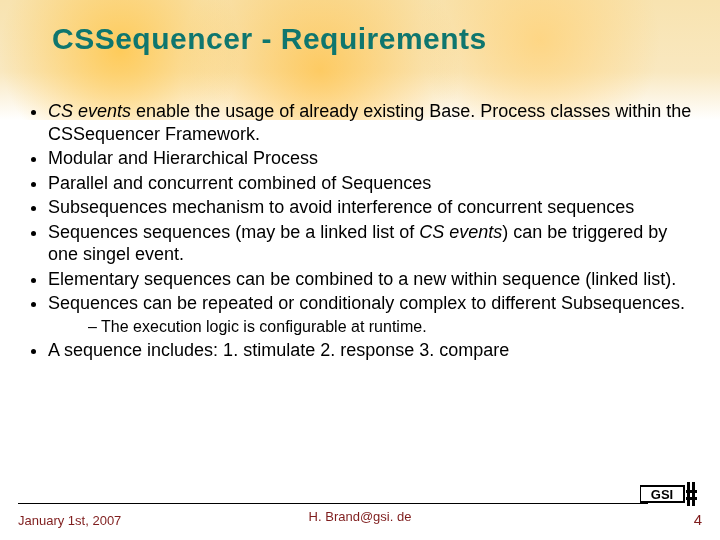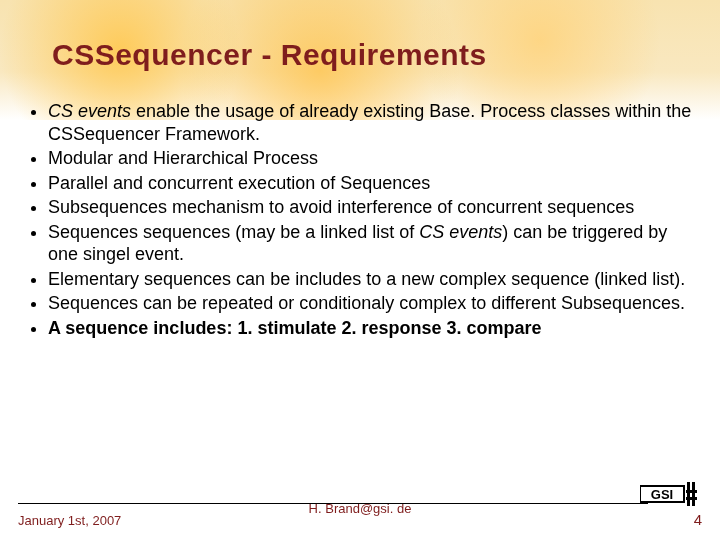--- a/index.html
+++ b/index.html
@@ -18,25 +18,25 @@
     width: 720px; height: 120px;
     background:
       radial-gradient(circle at 120px 50px, rgba(255,200,80,0.9) 0%, rgba(255,200,80,0.0) 120px),
       radial-gradient(circle at 320px 70px, rgba(255,190,60,0.7) 0%, rgba(255,190,60,0.0) 140px),
       radial-gradient(circle at 540px 40px, rgba(255,210,120,0.8) 0%, rgba(255,210,120,0.0) 120px),
       linear-gradient(to bottom, #f8e3b0 0%, #f9e8c0 60%, #fff 100%);
     z-index: 0;
   }
   .title {
     position: absolute;
-    top: 38px;
+    top: 22px;
     left: 52px;
     font-size: 30px;
     font-weight: bold;
-    color: #7f1d1d;
+    color: #0f766e;
     letter-spacing: 0.5px;
     z-index: 2;
     text-align: center;
   }
   .content {
     position: absolute;
     top: 100px;
     left: 20px;
     right: 20px;
     font-size: 18px;
@@ -47,21 +47,21 @@
   ul.main {
     margin: 0;
     padding-left: 28px;
     list-style: disc;
   }
   ul.main > li {
     margin-bottom: 2px;
     font-style: italic;
   }
   ul.main > li .plain { font-style: normal; }
-  ul.main > li.noit { font-style: normal; font-weight: bold; }
+  ul.main > li.noit { font-style: normal; }
   ul.main > li.mix span.it { font-style: italic; }
   ul.sub {
     margin: 2px 0 2px 0;
     padding-left: 40px;
     list-style: none;
     font-size: 16px;
     font-style: normal;
   }
   ul.sub li::before {
     content: "– ";
@@ -76,21 +76,21 @@
   .footer {
     position: absolute;
     bottom: 12px;
     left: 18px;
     right: 18px;
     height: 22px;
     font-size: 13px;
     color: #7f1d1d;
   }
   .footer .date { position: absolute; left: 0; bottom: 0; }
-  .footer .email { position: absolute; left: 50%; transform: translateX(-50%); bottom: 12px; }
+  .footer .email { position: absolute; left: 50%; transform: translateX(-50%); bottom: 4px; }
   .footer .page { position: absolute; right: 0; bottom: 0; font-size: 15px; }
   .logo {
     position: absolute;
     right: 22px;
     bottom: 32px;
     width: 58px;
     height: 28px;
     z-index: 3;
   }
   .logo svg { width: 100%; height: 100%; }
@@ -99,25 +99,28 @@
 <body>
 
 <div class="bg"></div>
 
 <div class="title">CSSequencer - Requirements</div>
 
 <div class="content">
   <ul class="main" id="main-list">
   <li class="mix"><span class="it">CS events</span> <span class="plain">enable the usage of already existing Base. Process classes within the CSSequencer Framework.</span></li>
       <li class="mix"><span class="plain">Modular and Hierarchical Process</span></li>
-      <li class="mix"><span class="plain">Parallel and concurrent execution of Sequences</span></li>
+      <li class="mix"><span class="plain">Parallel and concurrent combined of Sequences</span></li>
       <li class="mix"><span class="plain">Subsequences mechanism to avoid interference of concurrent sequences</span></li>
       <li class="mix"><span class="plain">Sequences sequences (may be a linked list of </span><span class="it">CS events</span><span class="plain">) can be triggered by one singel event.</span></li>
-      <li class="mix"><span class="plain">Elementary sequences can be includes to a new complex sequence (linked list).</span></li>
+      <li class="mix"><span class="plain">Elementary sequences can be combined to a new within sequence (linked list).</span></li>
       <li class="mix"><span class="plain">Sequences can be repeated or conditionaly complex to different Subsequences.</span></li>
+      <ul class="sub">
+        <li>The execution logic is configurable at runtime.</li>
+      </ul>
       <li class="noit">A sequence includes: 1. stimulate 2. response 3. compare</li>
     </ul>
 </div>
 
 <div class="footer-line"></div>
 
 <div class="logo">
   <svg viewBox="0 0 58 28">
     <rect x="0" y="6" width="44" height="16" fill="none" stroke="#000" stroke-width="2"></rect>
     <text x="22" y="19" text-anchor="middle" font-family="Arial" font-size="13" font-weight="bold" fill="#000">GSI</text>

